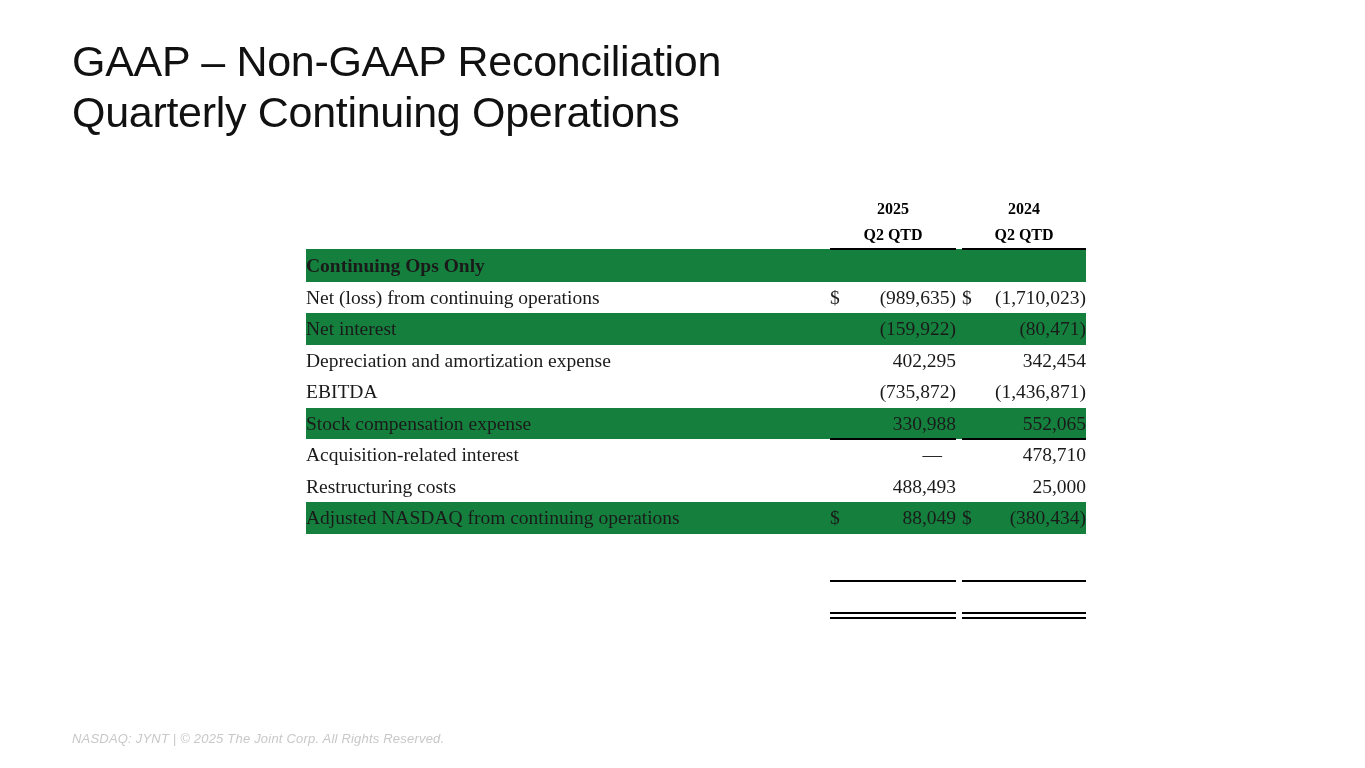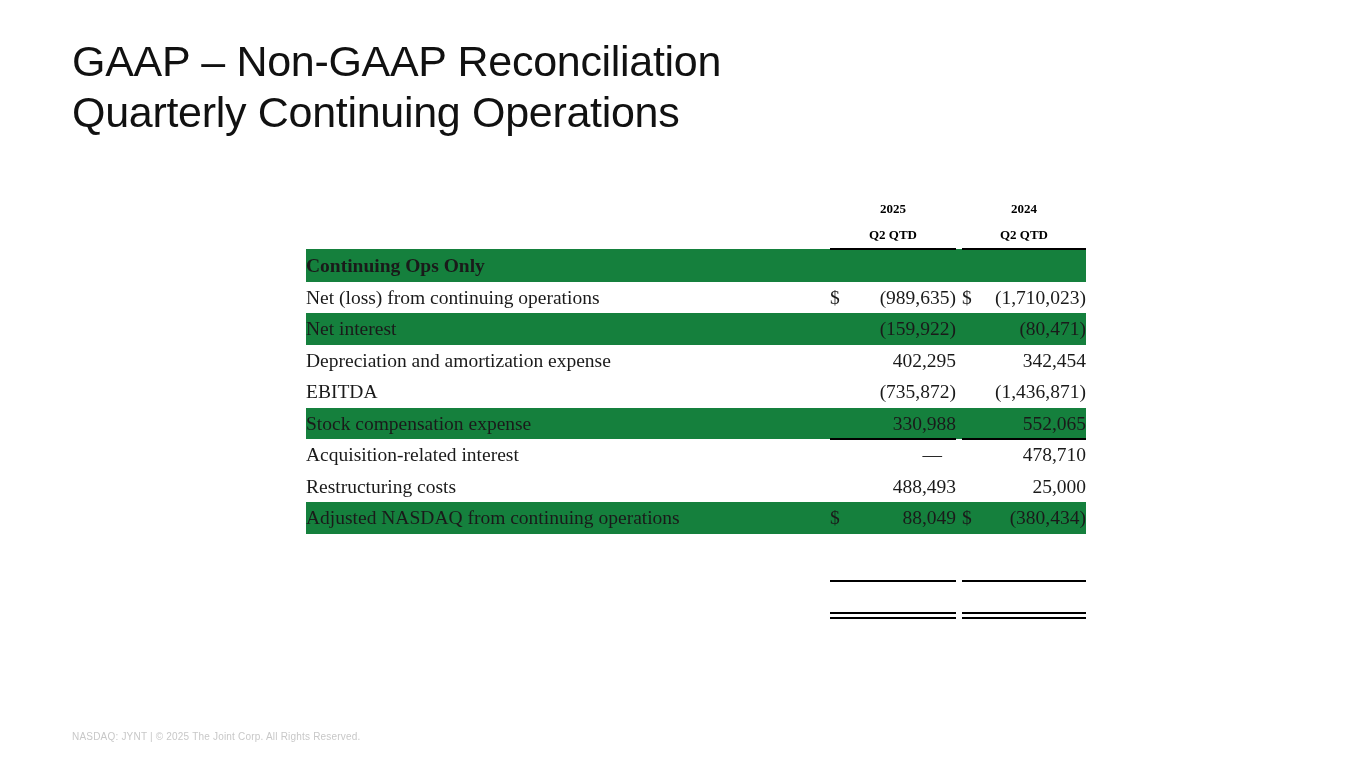--- a/index.html
+++ b/index.html
@@ -56,21 +56,21 @@
   .c-cur1   { width: 30px;  }
   .c-num1   { width: 96px;  }
   .c-gap    { width: 6px;   }
   .c-cur2   { width: 28px;  }
   .c-num2   { width: 96px;  }
 
   
   .hdr-cell {
     text-align: center;
     font-weight: bold;
-    font-size: 13px;
+    font-size: 16px;
     font-family: "Liberation Serif", serif;
     height: 26px;
     line-height: 26px;
     color: #000000;
   }
 
   .rule-top td { height: 0; }
   .rule-seg {
     height: 0;
     border-bottom: 2.5px solid #000000;
@@ -93,21 +93,22 @@
     height: 2px;
   }
   .ruleline.thin { height: 1.6px; }
 
   
   .footer-left {
     position: absolute;
     left: 72px;
     top: 731px;
     font-family: "Liberation Sans", sans-serif;
-    font-size: 10px;
+    font-style: italic;
+    font-size: 13px;
     letter-spacing: 0.2px;
     color: #c8c8c8;
   }
   .footer-page {
     position: absolute;
     left: 1281px;
     top: 731px;
     font-family: "Liberation Sans", sans-serif;
     font-style: italic;
     font-size: 15px;

